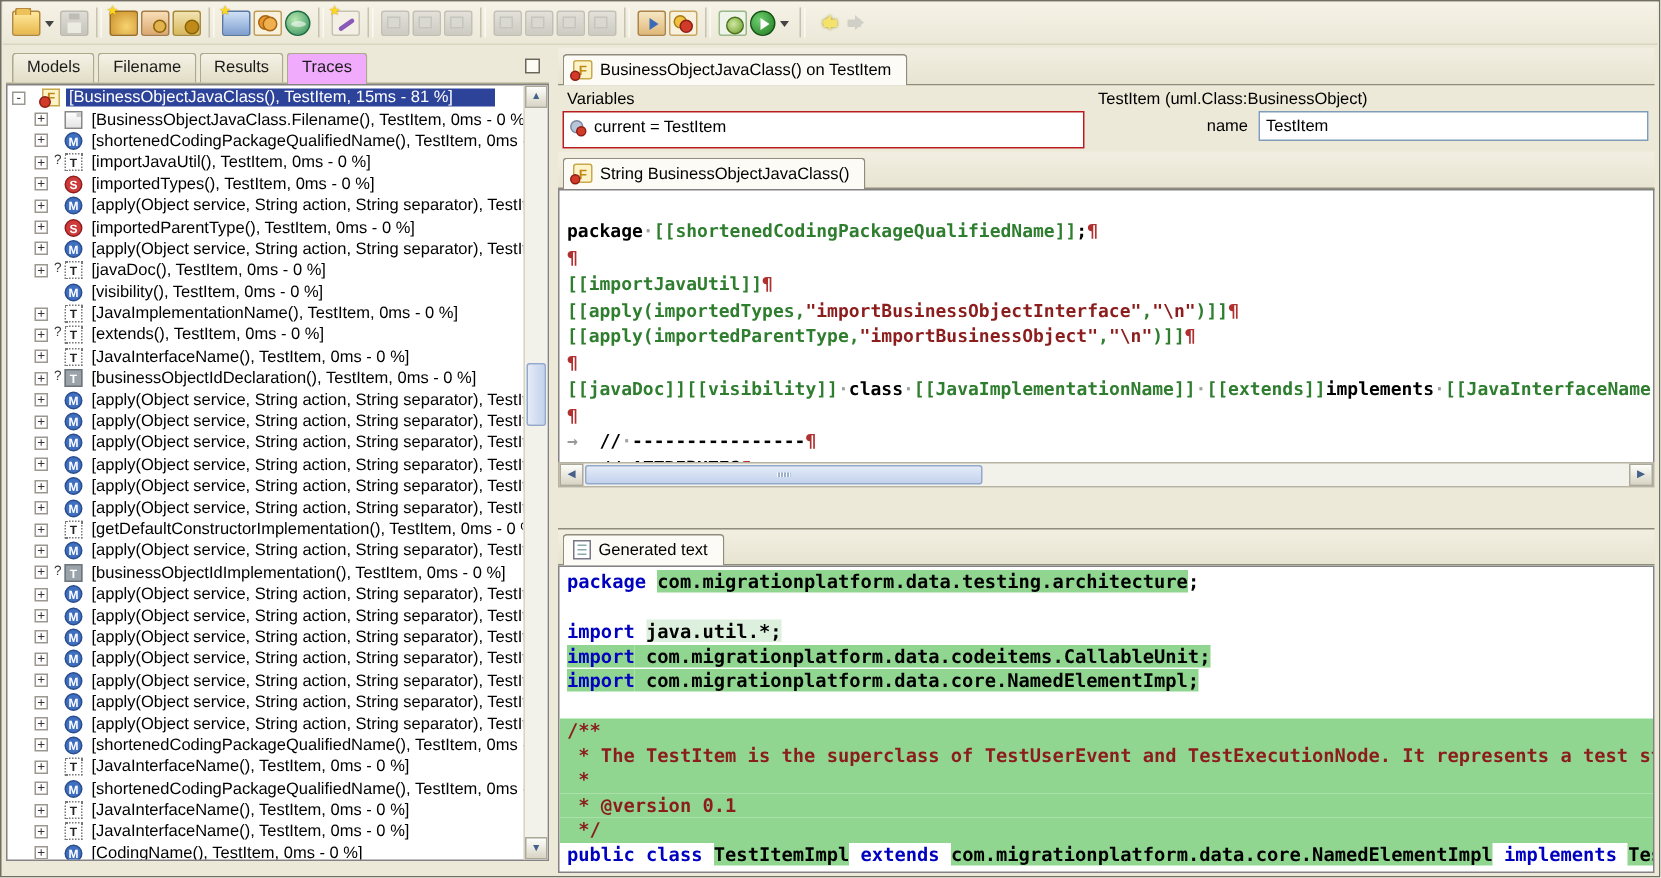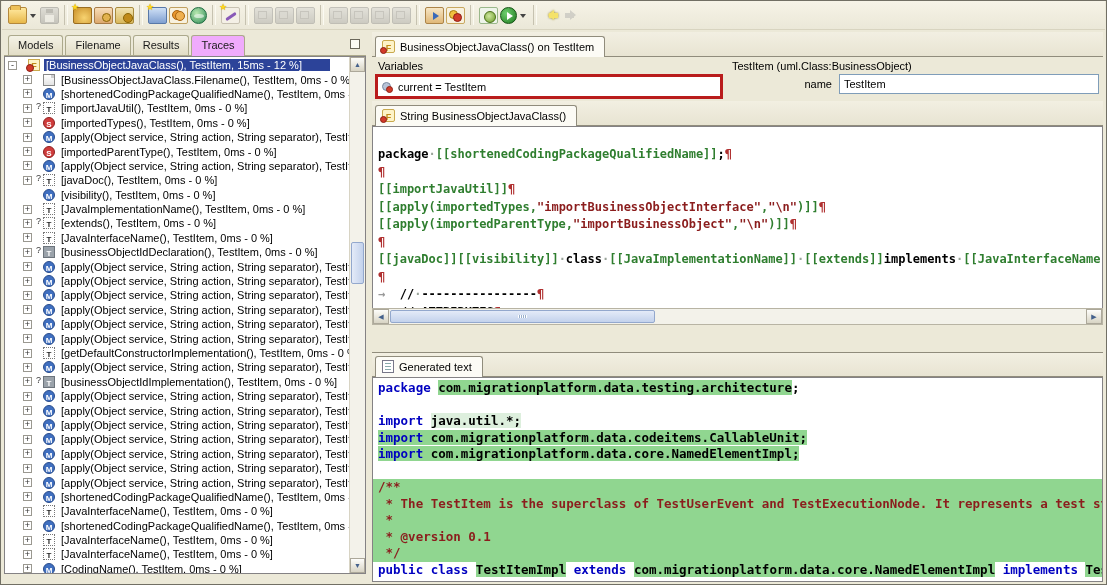--- a/index.html
+++ b/index.html
@@ -96,21 +96,21 @@
   .rtab { display:flex; align-items:center; gap:5px; padding:3px 10px 4px 6px; font-size:11px; background:#fcfbf5; border:1px solid #908c7c; border-bottom:none; border-radius:3px 3px 0 0; margin-bottom:-1px; }
   .fic { width:13px; height:13px; background:#fdf3c8; border:1px solid #c9a94e; border-radius:2px; position:relative; text-align:center; line-height:12px; flex:none; }
   .fic::after { content:"F"; color:#c08a1a; font-weight:bold; font-size:9px; }
   .fic::before { content:""; position:absolute; left:-3px; bottom:-2px; width:5px; height:5px; border-radius:50%; background:#d23a2a; border:1px solid #8e1f14; }
   .copyic { width:12px; height:13px; background:#fff; border:1px solid #778; position:relative; flex:none; }
   .copyic::before { content:""; position:absolute; left:2px; top:2px; right:2px; height:1px; background:#8aa; box-shadow:0 3px 0 #8aa, 0 6px 0 #8aa; }
 
   .varsec { height:44px; flex:none; position:relative; background:#ece9d8; font-size:11px; }
   .vlabel { position:absolute; left:6px; top:3px; }
   .vheader { position:absolute; left:360px; top:3px; }
-  .vbox { position:absolute; left:3px; top:17px; width:348px; height:25px; background:#fff; border:3px solid #b91c1c; overflow:hidden; }
+  .vbox { position:absolute; left:3px; top:17px; width:348px; height:25px; background:#fff; border:1px solid #b91c1c; overflow:hidden; }
   .vrow { display:flex; align-items:center; gap:5px; padding:4px 4px; }
   .varic { width:11px; height:11px; position:relative; flex:none; }
   .varic::before { content:""; position:absolute; left:0; top:0; width:7px; height:7px; border-radius:50%; background:#b8c4d8; border:1px solid #7a8aa0; }
   .varic::after { content:""; position:absolute; left:4px; top:4px; width:5px; height:5px; border-radius:50%; background:#d23a2a; border:1px solid #8e1f14; }
   .nlabel { position:absolute; left:408px; width:52px; top:21px; text-align:right; }
   .ninput { position:absolute; left:467px; right:4px; top:17px; height:20px; border:1px solid #7f9db9; background:#fff; font:11px "Liberation Sans",sans-serif; padding:2px 4px; }
 
   .tmpl { height:182px; flex:none; background:#fff; border:1px solid #848284; border-bottom:none; overflow:hidden; padding-top:20px; }
   .tmpl .cline { height:17.5px; line-height:17.5px; font:600 12px "DejaVu Sans Mono", monospace; white-space:pre; padding-left:5px; }
   .gen { flex:1; background:#fff; border:1px solid #848284; overflow:hidden; padding-top:2px; }
@@ -228,21 +228,21 @@
         </div>
       </div>
     <div class="sqbox"></div>
     <div class="tree">
       <div class="rows">
 
           <div class="trow sel d0">
             <span class="exp minus"></span>
             <span class="q"></span>
             <span class="ticon f"></span>
-            <span class="tlabel">[BusinessObjectJavaClass(), TestItem, 15ms - 12 %]</span>
+            <span class="tlabel">[BusinessObjectJavaClass(), TestItem, 15ms - 81 %]</span>
           </div>
 
           <div class="trow">
             <span class="exp plus"></span>
             <span class="q"></span>
             <span class="ticon page"></span>
             <span class="tlabel">[BusinessObjectJavaClass.Filename(), TestItem, 0ms - 0 %]</span>
           </div>
 
           <div class="trow">

